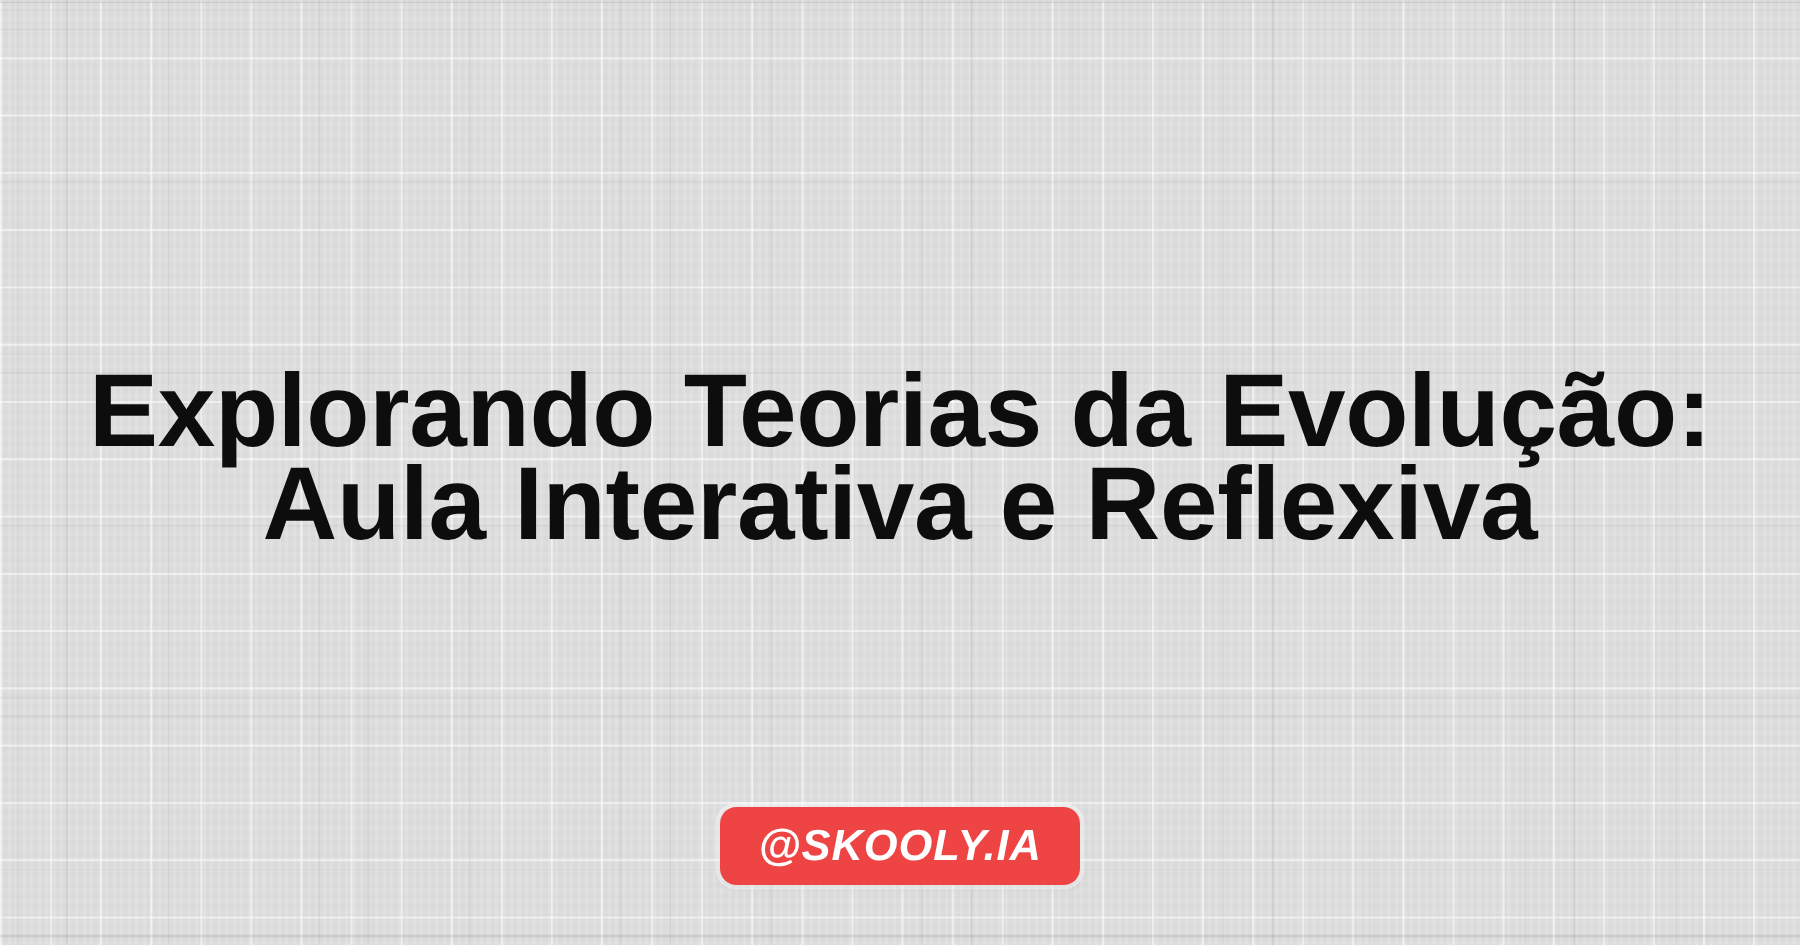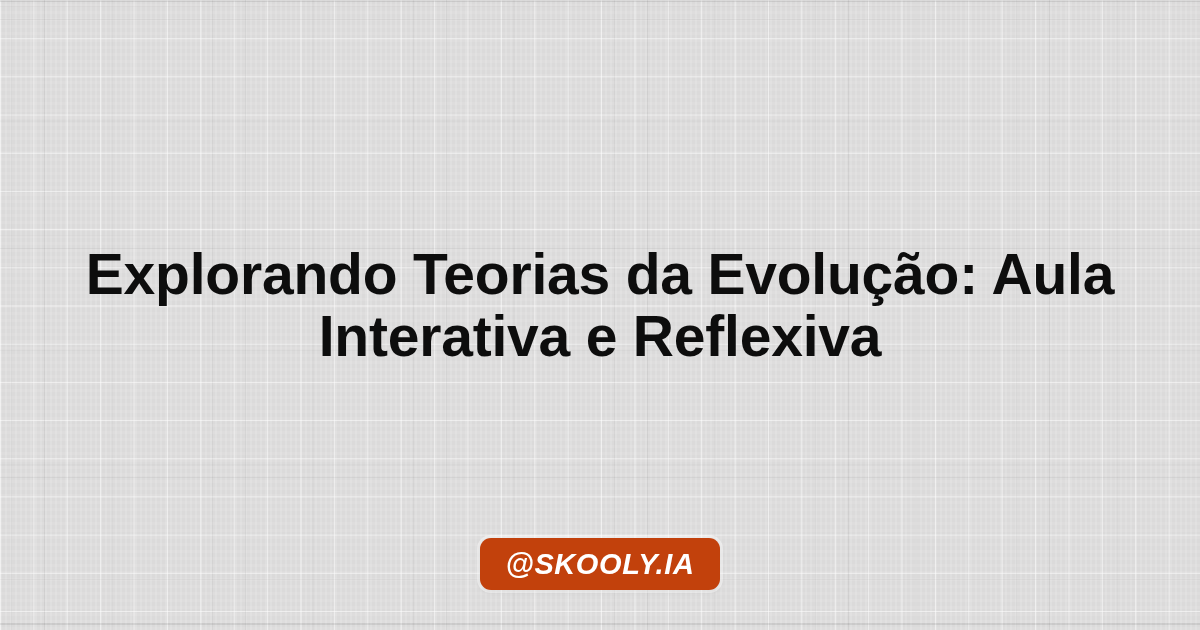--- a/index.html
+++ b/index.html
@@ -101,21 +101,21 @@
     box-sizing: border-box;
     padding: 0 26px;
     margin-top: 243px;
     text-align: center;
   }
 
   .og-title {
     margin: 0;
     font-family: "Liberation Sans", sans-serif;
     font-weight: 700;
-    font-size: 57px;
+    font-size: 69px;
     line-height: 62px;
     letter-spacing: -0.2px;
     color: #0d0d0d;
     text-align: center;
     word-wrap: break-word;
   }
 
   .spacer {
     flex: 1 1 auto;
   }
@@ -129,21 +129,21 @@
   }
 
   .handle-badge {
     display: inline-flex;
     align-items: center;
     justify-content: center;
     box-sizing: border-box;
     height: 52px;
     padding: 0 26px;
     border-radius: 11px;
-    background: #c2410c;
+    background: #ef4444;
     box-shadow: 0 0 0 3px rgba(255,255,255,0.42),
                 0 2px 5px rgba(0,0,0,0.10);
   }
 
   .handle-text {
     font-family: "Liberation Sans", sans-serif;
     font-style: italic;
     font-weight: 700;
     font-size: 29px;
     line-height: 1;

